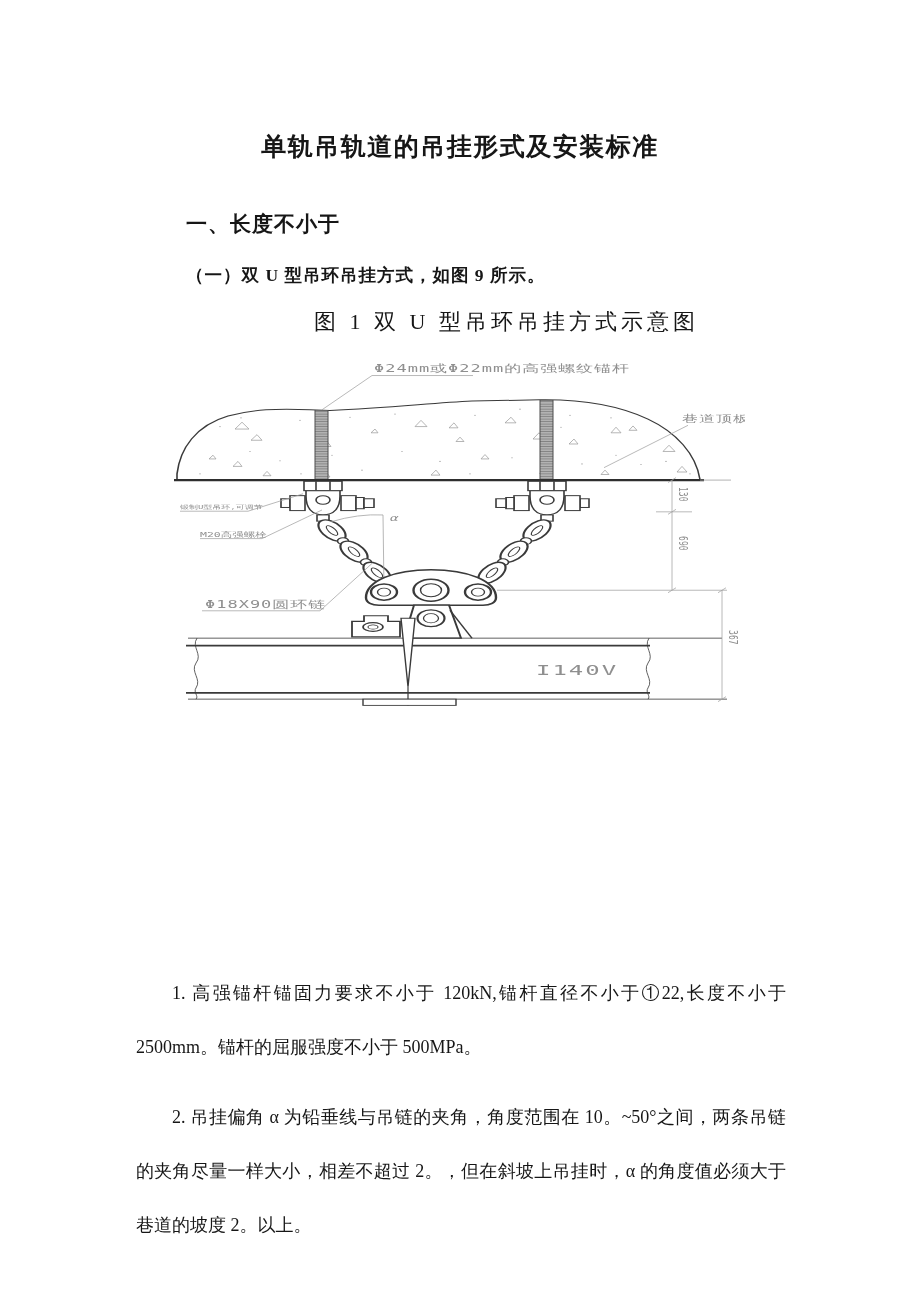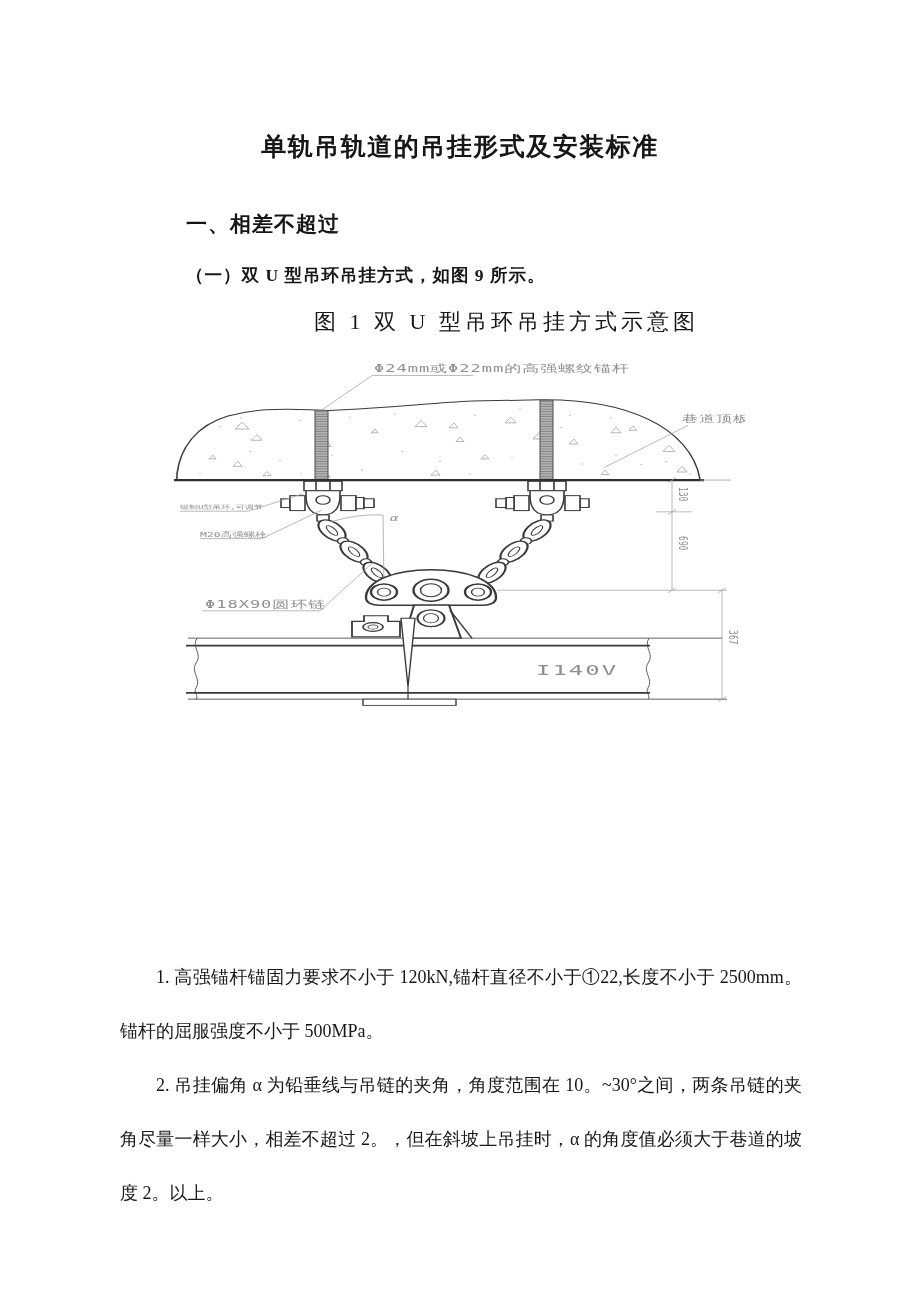--- a/index.html
+++ b/index.html
@@ -23,31 +23,31 @@
   }
   .fig-caption{
     position:absolute;top:307px;left:314px;
     font-size:22px;letter-spacing:4px;
   }
   .diagram{position:absolute;left:165px;top:355px;}
   .notes{
     position:absolute;left:120px;top:950px;width:682px;
     font-size:18px;line-height:54px;text-align:justify;
   }
-  .notes p{margin:0;text-indent:2em;}
+  .notes p{margin:16px;text-indent:2em;}
   svg text{font-family:"DejaVu Sans Mono","Liberation Mono",monospace;fill:#8f8f8f;}
   svg .cjk-label{letter-spacing:1px;}
 </style>
 </head>
 <body>
 
 <div class="page">
 
   <div class="title">单轨吊轨道的吊挂形式及安装标准</div>
-  <div class="section-heading">一、相差不超过</div>
+  <div class="section-heading">一、长度不小于</div>
   <div class="item-heading">（一）双 U 型吊环吊挂方式，如图 9 所示。</div>
   <div class="fig-caption">图 1 双 U 型吊环吊挂方式示意图</div>
 
   <svg class="diagram" width="580" height="585" viewBox="165 355 580 940" preserveAspectRatio="none">
     <svg x="165" y="355" width="580" height="940" viewBox="165 355 580 940">
     <defs>
       <pattern id="boltHatch" width="4" height="4" patternUnits="userSpaceOnUse">
         <rect width="4" height="4" fill="#b2b2b2"></rect>
         <path d="M0 2 H4" stroke="#7d7d7d" stroke-width="1"></path>
       </pattern>
@@ -244,16 +244,16 @@
     <text class="cjk-label" x="682" y="462" font-size="16">巷道顶板</text>
     <text x="180" y="603" font-size="9">锻制U型吊环,可调节</text>
     <text x="200" y="647" font-size="11.5">M20高强螺栓</text>
     <text class="cjk-label" x="205" y="762" font-size="17">Φ18X90圆环链</text>
     <text x="390" y="622" font-size="14" font-style="italic" fill="#7d7d7d">α</text>
     </svg>
   </svg>
 
   <div class="notes">
     <p>1. 高强锚杆锚固力要求不小于 120kN,锚杆直径不小于①22,长度不小于 2500mm。锚杆的屈服强度不小于 500MPa。</p>
-    <p>2. 吊挂偏角 α 为铅垂线与吊链的夹角，角度范围在 10。~30°之间，两条吊链的夹角尽量一样大小，相差不超过 2。，但在斜坡上吊挂时，α 的角度值必须大于巷道的坡度 2。以上。</p>
+    <p>2. 吊挂偏角 α 为铅垂线与吊链的夹角，角度范围在 10。~50°之间，两条吊链的夹角尽量一样大小，相差不超过 2。，但在斜坡上吊挂时，α 的角度值必须大于巷道的坡度 2。以上。</p>
   </div>
 
 </div>
 
 </body></html>

